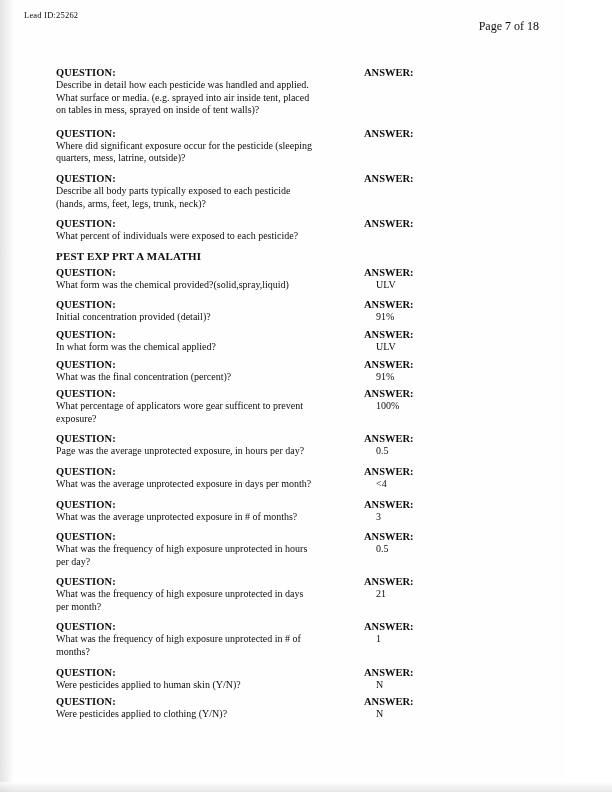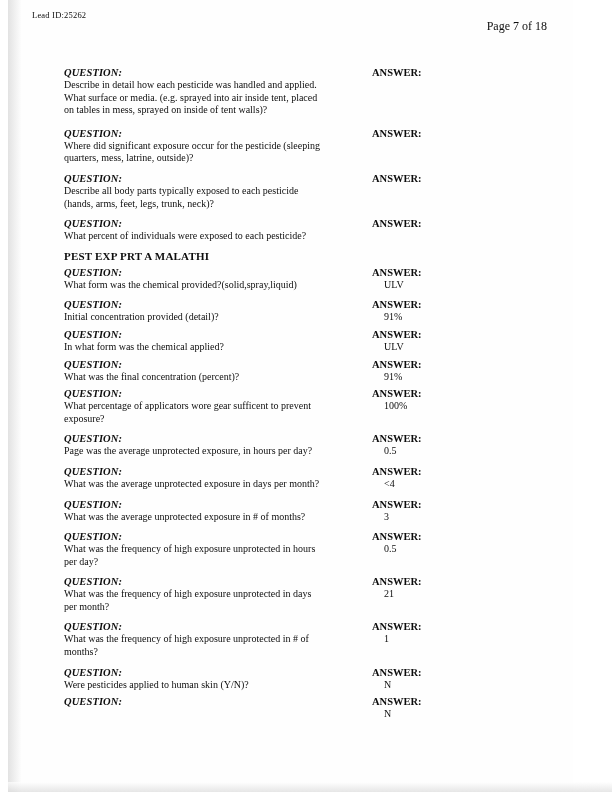--- a/index.html
+++ b/index.html
@@ -10,21 +10,21 @@
     width: 612px;
     height: 792px;
     background: #ffffff;
     font-family: "Liberation Serif", serif;
     color: #0d0d0d;
     position: relative;
     overflow: hidden;
   }
   .page {
     position: absolute;
-    left: 8px; top: 0;
+    left: 0; top: 0;
     width: 565px;
     height: 792px;
     background: #fefefe;
   }
   
   .scan-edge-left {
     position: absolute;
     left: 0; top: 0;
     width: 14px; height: 792px;
     background: linear-gradient(to right, #d9d9d9, #ffffff);
@@ -63,21 +63,20 @@
   }
   .qa-left {
     width: 258px;
     padding-right: 6px;
   }
   .q-label {
     font-weight: bold;
     font-size: 10.5px;
     line-height: 13px;
     letter-spacing: .1px;
-    font-style: italic;
   }
   .q-text {
     font-size: 10px;
     line-height: 12.6px;
     letter-spacing: 0;
   }
   .qa-right {
     position: absolute;
     left: 308px;
     top: 0;
@@ -274,20 +273,21 @@
             <div class="q-text">Were pesticides applied to human skin (Y/N)?</div>
           </div>
           <div class="qa-right">
             <div class="a-label">ANSWER:</div>
             <div class="a-text">N</div>
           </div>
         </div>
         <div class="qa-row gap-sm">
           <div class="qa-left">
             <div class="q-label">QUESTION:</div>
+            <div class="q-text">Were pesticides applied to clothing (Y/N)?</div>
           </div>
           <div class="qa-right">
             <div class="a-label">ANSWER:</div>
             <div class="a-text">N</div>
           </div>
         </div>
       </div>
   </div>
 </div>
 

